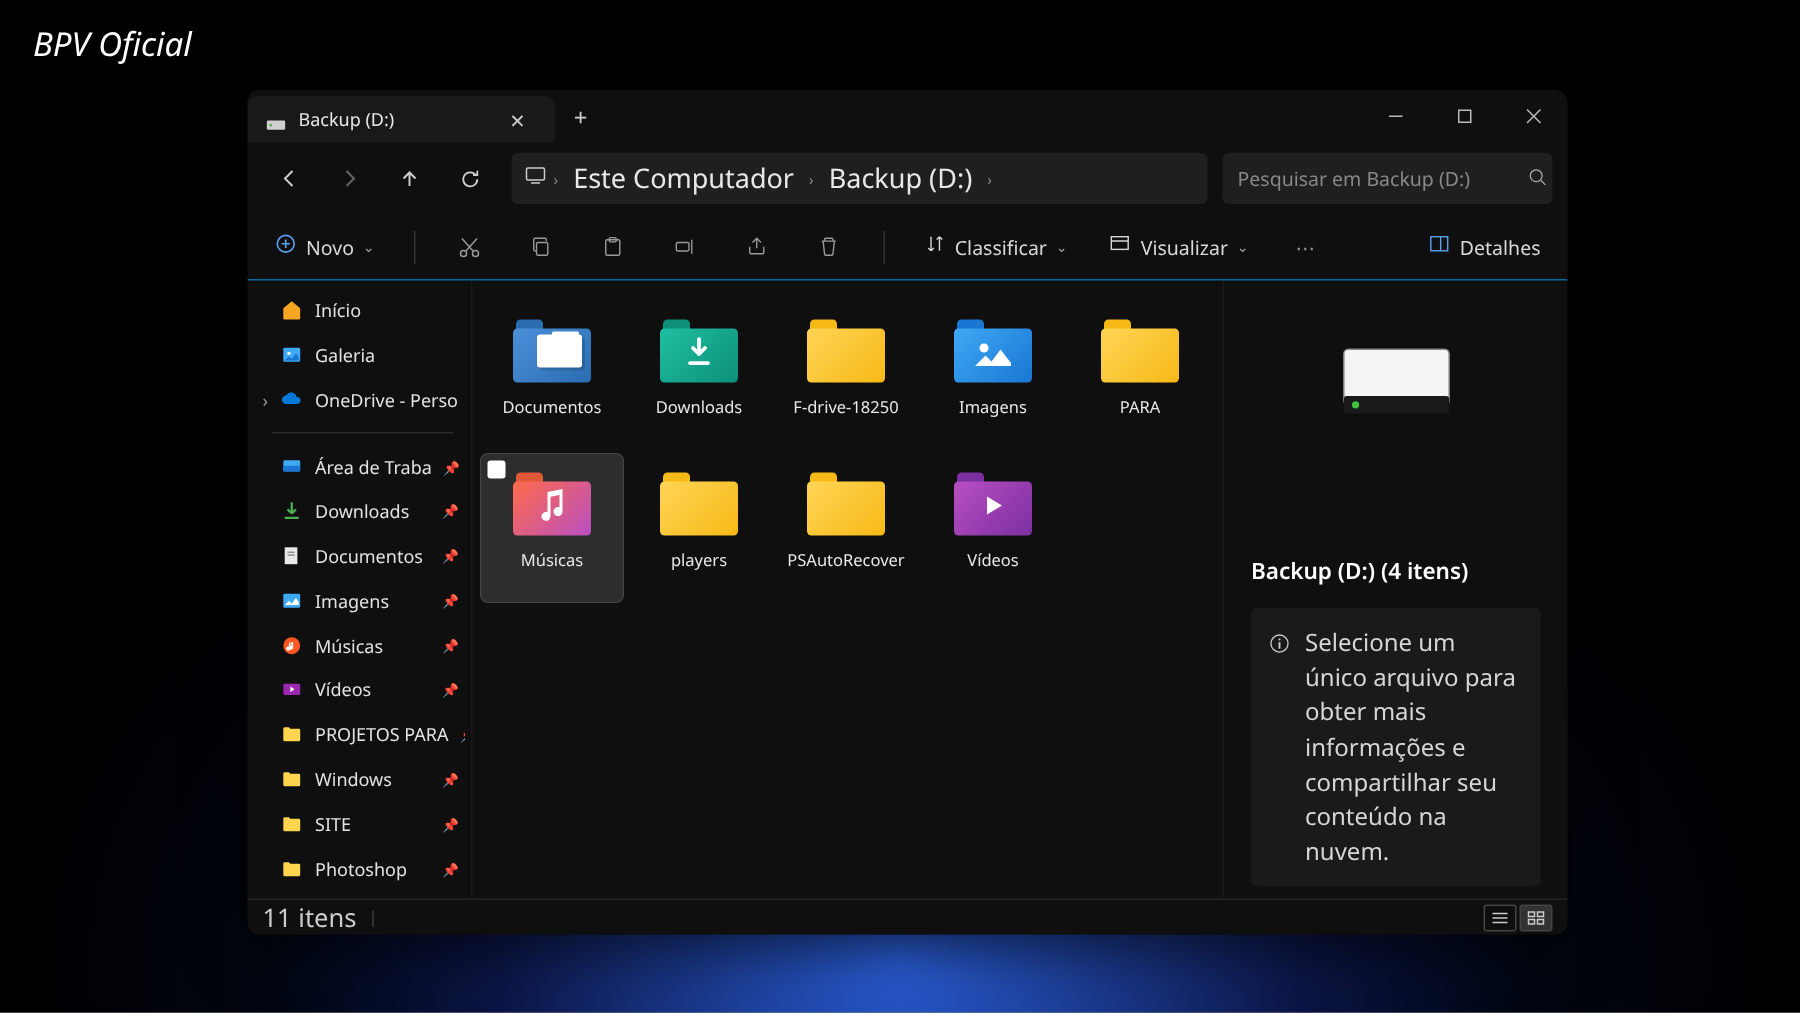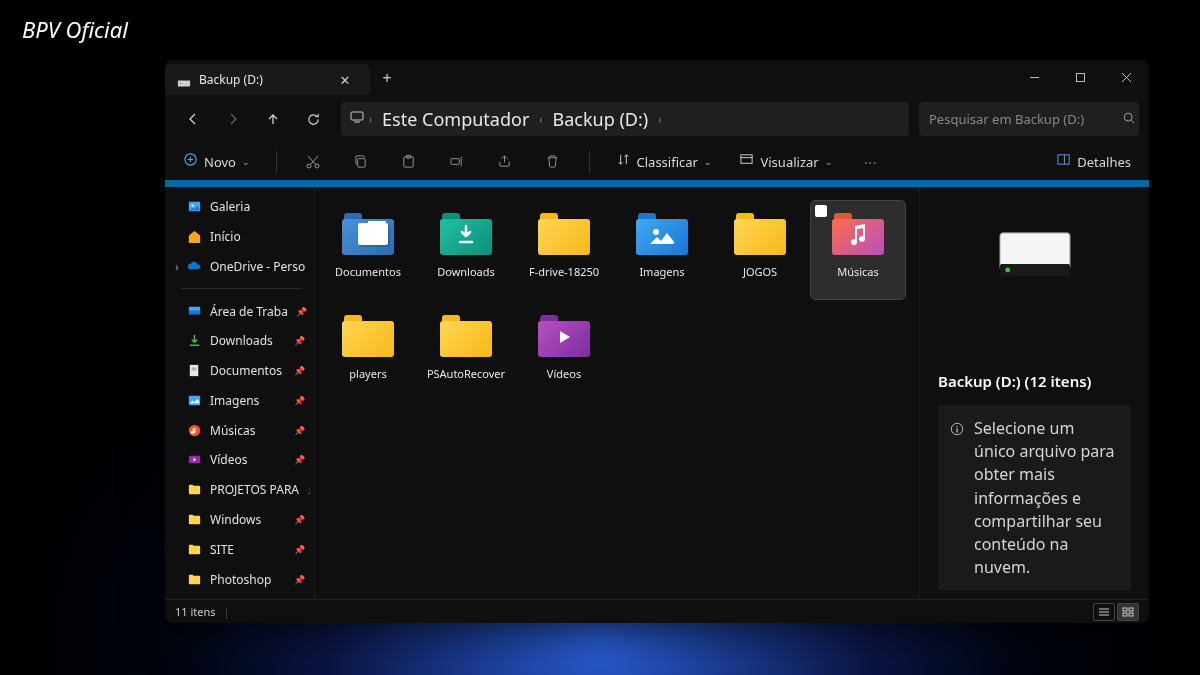--- a/index.html
+++ b/index.html
@@ -1,35 +1,35 @@
 <!DOCTYPE html>
 <html><head>
 <meta charset="utf-8">
 <style>
 *{margin:0;padding:0;box-sizing:border-box;font-family:"Segoe UI",system-ui,sans-serif;-webkit-font-smoothing:antialiased}
 body{width:1200px;height:675px;background:radial-gradient(ellipse 600px 400px at 50% 95%,#2a5fd8 0%,#0b1545 45%,#000510 70%,#000 100%);position:relative;overflow:hidden}
 .watermark{position:absolute;top:14px;left:22px;font-weight:400;font-style:italic;font-size:22px;color:#fff;z-index:10}
-.window{position:absolute;top:60px;left:165px;width:984px;height:563px;background:#0f0f0f;border-radius:8px;box-shadow:0 10px 40px rgba(0,0,0,.6);display:flex;flex-direction:column;overflow:hidden}
+.window{position:absolute;top:60px;left:165px;width:880px;height:563px;background:#0f0f0f;border-radius:8px;box-shadow:0 10px 40px rgba(0,0,0,.6);display:flex;flex-direction:column;overflow:hidden}
 .titlebar{height:35px;display:flex;align-items:stretch;background:#0f0f0f}
 .tab{display:flex;align-items:center;gap:8px;padding:0 12px;width:205px;border-radius:6px 6px 0 0;background:#191919;margin-top:4px;position:relative}
 .tab-icon{width:14px;height:14px;flex-shrink:0}
 .tab-title{color:#e8e8e8;font-size:12px;flex:1;white-space:nowrap;overflow:hidden}
 .tab-close{width:26px;height:26px;display:flex;align-items:center;justify-content:center;color:#ccc;font-size:13px;border-radius:3px}
 .newtab{width:34px;display:flex;align-items:center;justify-content:center;color:#ccc;font-size:16px}
 .winctrls{margin-left:auto;display:flex}
 .winbtn{width:46px;display:flex;align-items:center;justify-content:center;color:#bbb}
 .navbar{height:48px;padding:6px 10px;display:flex;align-items:center;gap:4px;background:#0f0f0f}
 .navbtn{width:36px;height:34px;display:flex;align-items:center;justify-content:center;color:#d0d0d0;border-radius:4px}
 .crumbbar{flex:1;height:34px;margin:0 6px;background:#1f1f1f;border-radius:4px;display:flex;align-items:center;padding:0 8px;gap:4px}
 .crumb{color:#e8e8e8;font-size:18px;padding:4px 6px;border-radius:3px}
 .crumb-sep{color:#888;font-size:10px}
 .searchbar{width:220px;height:34px;background:#1f1f1f;border-radius:4px;display:flex;align-items:center;padding:0 10px;gap:8px}
 .searchbar input{flex:1;background:none;border:none;outline:none;color:#e0e0e0;font-size:13px}
 .searchbar input::placeholder{color:#888}
-.toolbar{height:44px;padding:0 10px;display:flex;align-items:center;gap:12px;background:#0f0f0f;border-bottom:7px solid #0369a1}
+.toolbar{height:44px;padding:0 10px;display:flex;align-items:center;gap:12px;background:#0f0f0f;border-bottom:1px solid #0369a1}
 .tbtn{height:32px;padding:0 8px;display:flex;align-items:center;gap:6px;color:#d8d8d8;font-size:13px;border-radius:4px}
 .tbtn.icon{width:36px;justify-content:center;color:#999}
 .tsep{width:1px;height:22px;background:#333;margin:0 6px}
 .chev{font-size:9px;color:#aaa}
 .spacer{flex:1}
 .body{flex:1;display:flex;overflow:hidden}
 .sidebar{width:150px;padding:6px 4px 6px 8px;display:flex;flex-direction:column;gap:2px;overflow-y:auto;border-right:1px solid #1a1a1a}
 .sitem{height:28px;display:flex;align-items:center;gap:8px;padding:0 4px 0 14px;color:#e2e2e2;font-size:12px;border-radius:4px;white-space:nowrap;overflow:hidden;position:relative}
 .sitem.exp::before{content:"›";position:absolute;left:2px;color:#999;font-size:12px}
 .sicon{width:15px;height:15px;flex-shrink:0}
@@ -42,21 +42,21 @@
 .item.sel .cb{display:block}
 .ithumb{width:58px;height:50px;margin-top:2px;display:flex;align-items:center;justify-content:center}
 .ilabel{color:#e8e8e8;font-size:11px;text-align:center;margin-top:6px;line-height:1.25;word-break:break-word;max-width:90px}
 .details{width:230px;border-left:1px solid #1a1a1a;padding:40px 18px 18px;display:flex;flex-direction:column;align-items:center}
 .driveimg{width:78px;height:54px;margin-bottom:90px}
 .dtitle{color:#fff;font-size:15px;font-weight:600;align-self:flex-start;margin-bottom:14px}
 .dinfo{display:flex;gap:10px;align-items:flex-start;background:#1a1a1a;border-radius:4px;padding:12px}
 .dinfo-icon{width:14px;height:14px;flex-shrink:0;color:#ccc;margin-top:2px}
 .dinfo-text{color:#d5d5d5;font-size:16px;line-height:1.45}
 .statusbar{height:24px;background:#0f0f0f;border-top:1px solid #222;display:flex;align-items:center;padding:0 10px;gap:8px}
-.status-text{color:#ccc;font-size:11px}
+.status-text{color:#ccc;font-size:17px}
 .status-sep{color:#444;font-size:11px}
 .viewbtns{margin-left:auto;display:flex;gap:2px}
 .viewbtn{width:22px;height:18px;display:flex;align-items:center;justify-content:center;color:#ccc;border:1px solid #444;border-radius:2px}
 .viewbtn.active{background:#333}
 
 .folder{width:52px;height:42px;position:relative}
 .folder-back{position:absolute;bottom:0;width:52px;height:36px;border-radius:3px}
 .folder-tab{position:absolute;top:0;left:2px;width:18px;height:8px;border-radius:3px 3px 0 0}
 .folder.yellow .folder-back{background:linear-gradient(135deg,#ffd556,#f7b916)}
 .folder.yellow .folder-tab{background:#f7b916}
@@ -222,31 +222,31 @@
             <line x1="9" y1="3" x2="9" y2="13" stroke="#5aa0f0"></line>
           </svg></span>
       <span>Detalhes</span>
     </div>
   </div>
 
   <div class="body">
     <div class="sidebar" id="sidebar">
         <div class="sitem">
           <span class="sicon"><svg viewBox="0 0 16 16" width="15" height="15">
+              <path d="M2 7l6-5 6 5v7a1 1 0 01-1 1H3a1 1 0 01-1-1z" fill="#f5a623"></path>
+            </svg></span>
+          <span>Início</span>
+        </div>
+        <div class="sitem">
+          <span class="sicon"><svg viewBox="0 0 16 16" width="15" height="15">
               <rect x="2" y="3" width="12" height="10" rx="1" fill="#3fa9f5"></rect>
               <circle cx="6" cy="7" r="1.2" fill="#fff"></circle>
               <path d="M3 12l3-3 2 2 3-4 2 3v2z" fill="#1976d2"></path>
             </svg></span>
           <span>Galeria</span>
-        </div>
-        <div class="sitem">
-          <span class="sicon"><svg viewBox="0 0 16 16" width="15" height="15">
-              <path d="M2 7l6-5 6 5v7a1 1 0 01-1 1H3a1 1 0 01-1-1z" fill="#f5a623"></path>
-            </svg></span>
-          <span>Início</span>
         </div>
         <div class="sitem exp">
           <span class="sicon"><svg viewBox="0 0 16 16" width="15" height="15">
               <path d="M4 11a3 3 0 010-6 4 4 0 017.5 1A2.5 2.5 0 0112 11z" fill="#0078d4"></path>
             </svg></span>
           <span>OneDrive - Perso</span>
         </div>
         <div class="sidedivider"></div>
         <div class="sitem">
           <span class="sicon"><svg viewBox="0 0 16 16" width="15" height="15">
@@ -370,21 +370,21 @@
           </div>
           <div class="ilabel">Imagens</div>
         </div>
         <div class="item">
           <div class="ithumb">
             <div class="folder yellow">
               <div class="folder-tab"></div>
               <div class="folder-back"></div>
             </div>
           </div>
-          <div class="ilabel">JOGOS</div>
+          <div class="ilabel">PARA</div>
         </div>
         <div class="item sel">
           <div class="cb"></div>
           <div class="ithumb">
             <div class="folder mus">
               <div class="folder-tab"></div>
               <div class="folder-back"></div>
               <svg style="position:absolute;left:50%;top:52%;transform:translate(-50%,-50%)" width="24" height="26" viewBox="0 0 24 26">
                 <path d="M9 4l10-2v15a3 3 0 11-2-2.8V6l-6 1.2v13a3 3 0 11-2-2.8V4z" fill="#fff"></path>
               </svg>
@@ -424,21 +424,21 @@
         </div>
       </div>
     <div class="details">
       <div class="driveimg">
         <svg viewBox="0 0 80 56">
             <rect x="4" y="6" width="72" height="38" rx="3" fill="#f5f5f5" stroke="#888"></rect>
             <rect x="4" y="38" width="72" height="12" rx="2" fill="#1a1a1a"></rect>
             <circle cx="12" cy="44" r="2.5" fill="#3fc23f"></circle>
           </svg>
       </div>
-      <div class="dtitle">Backup (D:) (12 itens)</div>
+      <div class="dtitle">Backup (D:) (4 itens)</div>
       <div class="dinfo">
         <span class="dinfo-icon"><svg viewBox="0 0 16 16" width="14" height="14">
               <circle cx="8" cy="8" r="6.5" stroke="currentColor" fill="none"></circle>
               <circle cx="8" cy="5" r=".8" fill="currentColor"></circle>
               <line x1="8" y1="7" x2="8" y2="12" stroke="currentColor" stroke-width="1.4"></line>
             </svg></span>
         <span class="dinfo-text">Selecione um único arquivo para obter mais informações e compartilhar seu conteúdo na nuvem.</span>
       </div>
     </div>
   </div>

